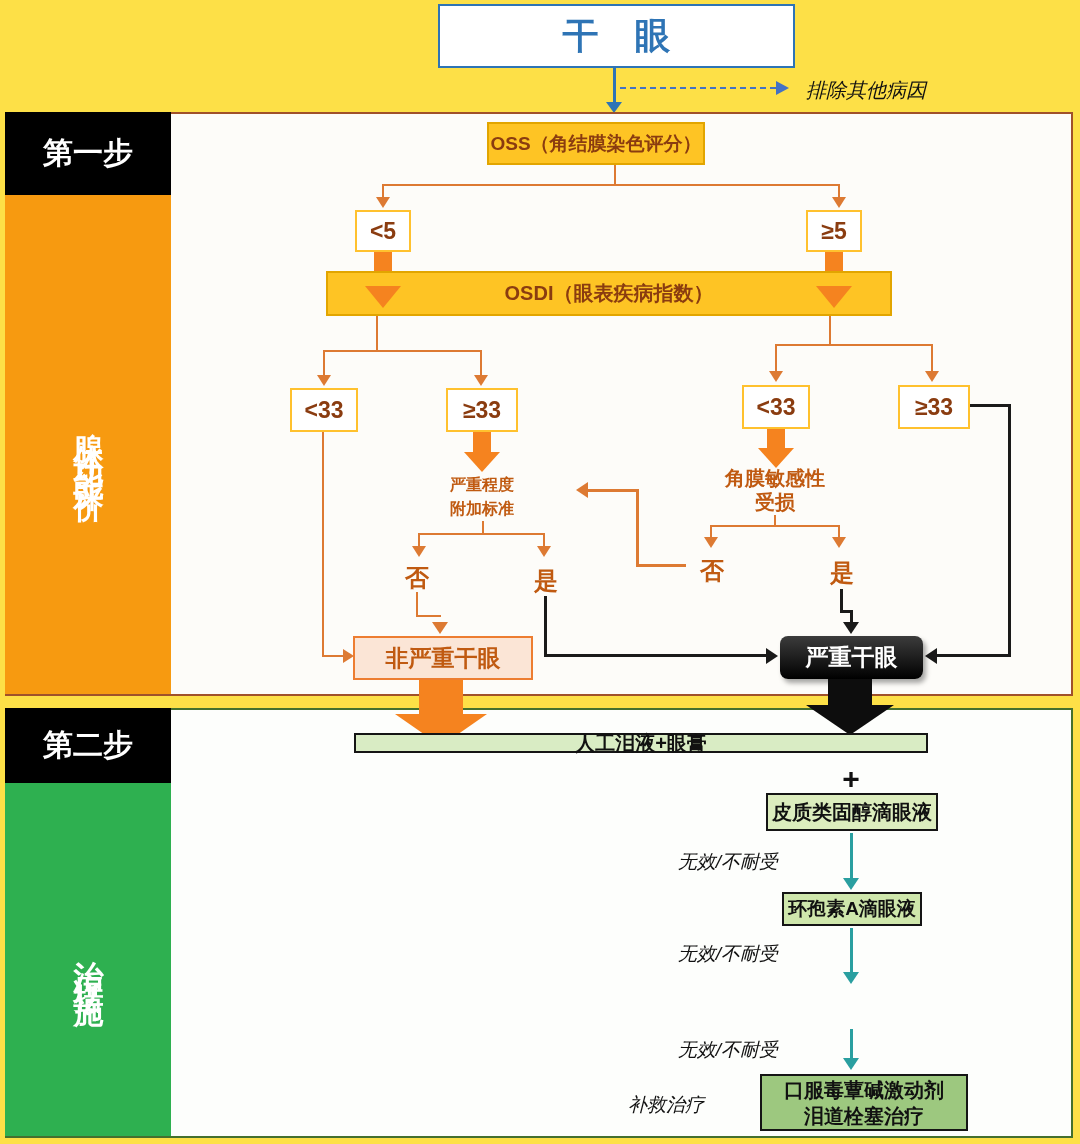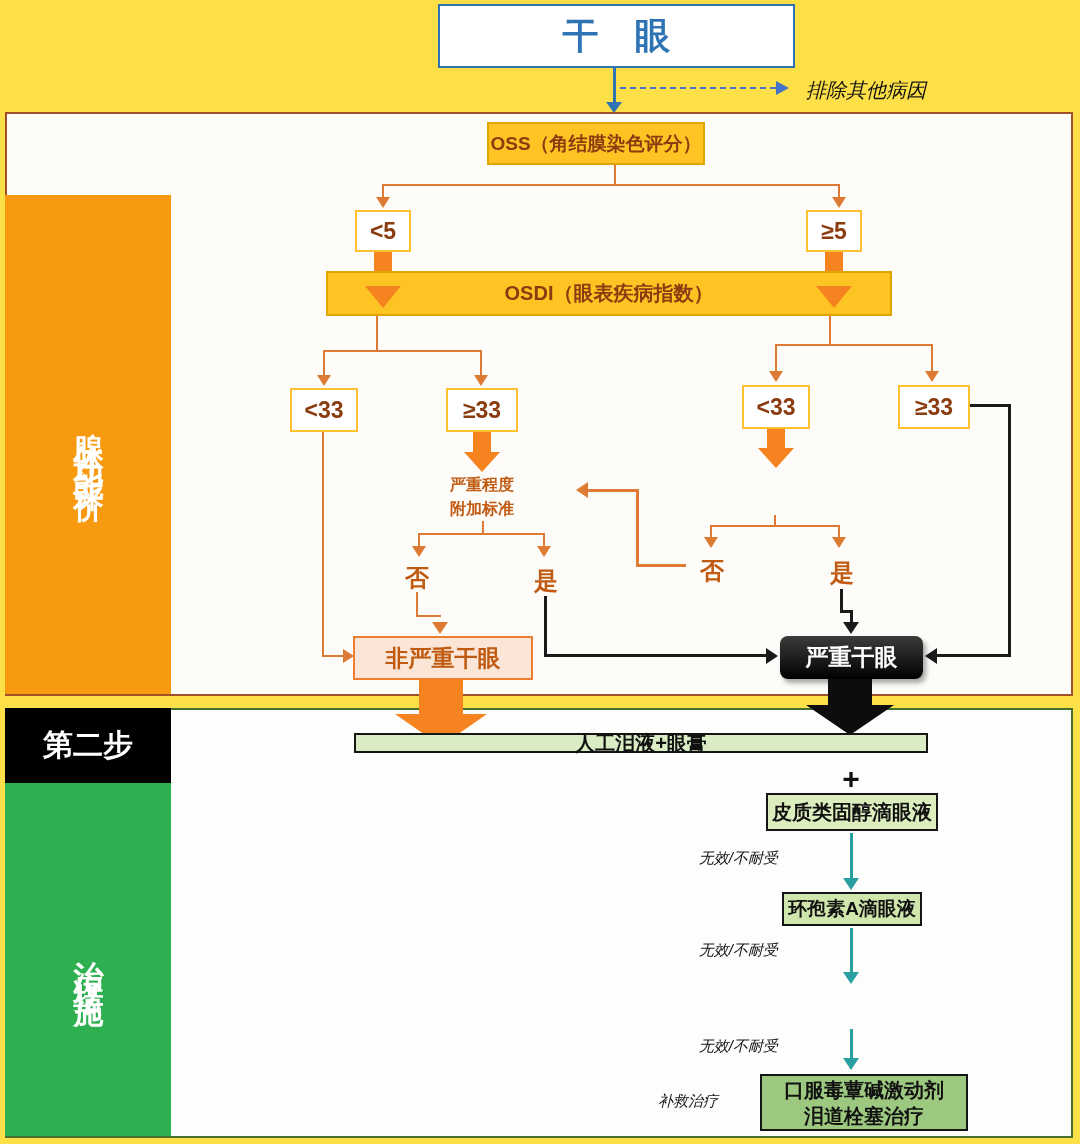--- a/index.html
+++ b/index.html
@@ -10,21 +10,21 @@
   .node{position:absolute;display:flex;align-items:center;justify-content:center;
         font-weight:bold;white-space:nowrap;box-sizing:border-box;text-align:center;}
   .gold{background:#FEC424;border:2px solid #E2A500;color:#8A3C10;}
   .wbox{background:#ffffff;border:2px solid #FFC12E;color:#8A3C10;font-size:23px;}
   .green-box{border:2.5px solid #151515;color:#111;font-size:20px;}
   .line{position:absolute;background:#DD7A33;}
   .bline{position:absolute;background:#1a1a1a;}
   .tline{position:absolute;background:#2A9FA0;}
   .arr{position:absolute;width:0;height:0;}
   .olabel{position:absolute;color:#C05A11;font-weight:bold;white-space:nowrap;}
-  .ital{position:absolute;font-style:italic;color:#111;font-size:15px;white-space:nowrap;}
+  .ital{position:absolute;font-style:italic;color:#111;font-size:19px;white-space:nowrap;}
   .vside{position:absolute;display:flex;align-items:center;justify-content:center;
          writing-mode:vertical-rl;text-orientation:upright;color:#fff;font-weight:bold;
          font-size:30px;letter-spacing:12px;}
   .stephdr{position:absolute;background:#000;color:#fff;font-weight:bold;font-size:30px;
            display:flex;align-items:center;justify-content:center;}
 </style>
 </head>
 <body>
 
 <div class="stage">
@@ -34,20 +34,23 @@
   </div>
 
   <div class="abs" style="left:613px;top:68px;width:2.5px;height:36px;background:#2E74B5;"></div>
   <div class="arr" style="left:606px;top:102px;border-left:8px solid transparent;border-right:8px solid transparent;border-top:11px solid #2E74B5;"></div>
 
   <div class="abs" style="left:620px;top:87px;width:156px;height:0;border-top:2px dashed #4472C4;"></div>
   <div class="arr" style="left:776px;top:81px;border-top:7px solid transparent;border-bottom:7px solid transparent;border-left:13px solid #4472C4;"></div>
   <div class="ital" style="left:806px;top:77px;font-size:20px;">排除其他病因</div>
 
   <div class="panel" style="left:5px;top:112px;width:1068px;height:584px;border:2px solid #A0512A;box-sizing:border-box;"></div>
+  <div class="stephdr" style="left:5px;top:112px;width:166px;height:83px;">
+    <span>第一步</span>
+  </div>
   <div class="vside" style="left:5px;top:195px;width:166px;height:499px;background:#F79A10;">
     <span>腺体功能评价</span>
   </div>
 
   <div class="node gold" style="left:487px;top:122px;width:218px;height:43px;font-size:19px;">
     <span>OSS（角结膜染色评分）</span>
   </div>
 
   <div class="line" style="left:614px;top:165px;width:2px;height:20px;"></div>
   <div class="line" style="left:382px;top:184px;width:458px;height:2px;"></div>
@@ -125,20 +128,24 @@
   <div class="line" style="left:416px;top:615px;width:25px;height:2px;"></div>
   <div class="arr" style="left:432px;top:622px;border-left:8px solid transparent;border-right:8px solid transparent;border-top:12px solid #DD7A33;"></div>
 
   <div class="bline" style="left:544px;top:596px;width:2.5px;height:60px;"></div>
   <div class="bline" style="left:544px;top:654px;width:223px;height:2.5px;"></div>
   <div class="arr" style="left:766px;top:648px;border-top:8px solid transparent;border-bottom:8px solid transparent;border-left:12px solid #1a1a1a;"></div>
 
   <div class="abs" style="left:767px;top:429px;width:18px;height:19px;background:#F5831F;"></div>
   <div class="arr" style="left:758px;top:448px;border-left:18px solid transparent;border-right:18px solid transparent;border-top:20px solid #F5831F;"></div>
 
+  <div class="olabel" style="left:695px;top:466px;width:160px;font-size:20px;line-height:24px;text-align:center;">
+    <span style="display:block;">角膜敏感性</span>
+    <span style="display:block;">受损</span>
+  </div>
 
   <div class="line" style="left:774px;top:515px;width:2px;height:11px;"></div>
   <div class="line" style="left:710px;top:525px;width:130px;height:2px;"></div>
   <div class="line" style="left:710px;top:525px;width:2px;height:13px;"></div>
   <div class="line" style="left:838px;top:525px;width:2px;height:13px;"></div>
   <div class="arr" style="left:704px;top:537px;border-left:7px solid transparent;border-right:7px solid transparent;border-top:11px solid #DD7A33;"></div>
   <div class="arr" style="left:832px;top:537px;border-left:7px solid transparent;border-right:7px solid transparent;border-top:11px solid #DD7A33;"></div>
 
   <div class="olabel" style="left:690px;top:555px;width:44px;font-size:24px;text-align:center;">否</div>
   <div class="olabel" style="left:820px;top:557px;width:44px;font-size:24px;text-align:center;">是</div>
@@ -204,15 +211,15 @@
   <div class="tline" style="left:850px;top:1029px;width:2.5px;height:30px;"></div>
   <div class="arr" style="left:843px;top:1058px;border-left:8px solid transparent;border-right:8px solid transparent;border-top:12px solid #2A9FA0;"></div>
   <div class="ital" style="left:660px;top:1037px;width:118px;text-align:right;">无效/不耐受</div>
 
   <div class="node green-box" style="left:760px;top:1074px;width:208px;height:57px;background:#9DC87F;">
     <div style="line-height:26px;">
       <span style="display:block;">口服毒蕈碱激动剂</span>
       <span style="display:block;">泪道栓塞治疗</span>
     </div>
   </div>
-  <div class="ital" style="left:628px;top:1092px;width:120px;text-align:center;">补救治疗</div>
+  <div class="ital" style="left:628px;top:1092px;width:120px;text-align:left;">补救治疗</div>
 
 </div>
 
 </body></html>

